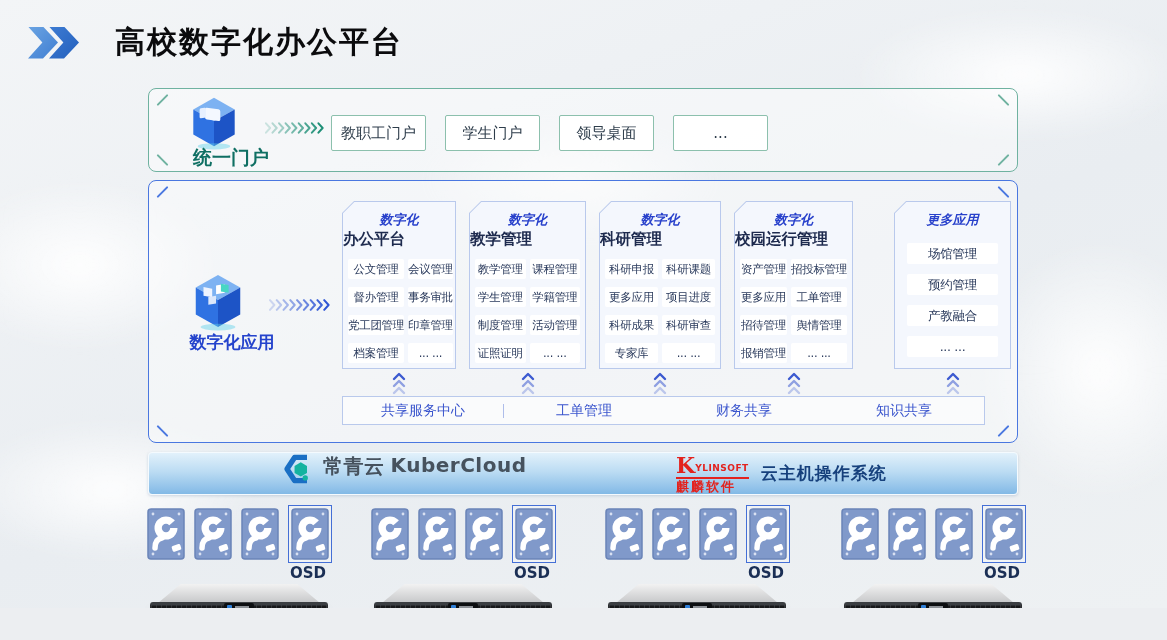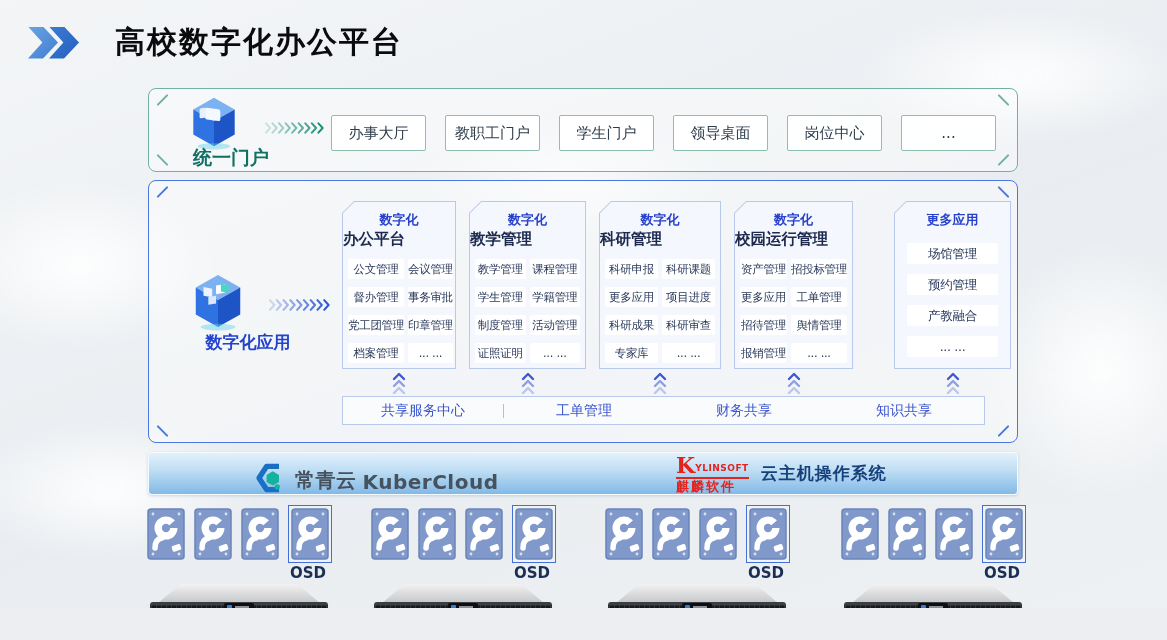--- a/index.html
+++ b/index.html
@@ -21,57 +21,57 @@
   
   .panel { position:absolute; border-radius:8px; background:rgba(255,255,255,.42); }
   .tick { position:absolute; height:2px; border-radius:1px; }
 
   
   .portal { left:148px; top:88px; width:870px; height:84px; border:1.5px solid #6fb2a0; }
   .portal .tick { background:#6fb2a0; width:15px; }
   .cube { position:absolute; }
   .brand-label { position:absolute; font-weight:bold; white-space:nowrap; }
   .portal-label { left:22px; top:56px; width:120px; text-align:center; font-size:19px; color:#0f6f63; }
-  .apps-label { left:34px; top:150px; width:130px; text-align:center; font-size:17px; color:#2443cc; }
+  .apps-label { left:18px; top:150px; width:130px; text-align:center; font-size:17px; color:#2443cc; }
   .flow-arrows { position:absolute; }
   .portal-btns { position:absolute; left:182px; top:26px; display:flex; gap:19px; }
   .pbtn { width:95px; height:36px; display:flex; align-items:center; justify-content:center;
           background:rgba(255,255,255,.92); border:1px solid #8cc0ad; border-radius:2px;
           font-size:15px; color:#2e3d4b; }
 
   
   .apps { left:148px; top:180px; width:870px; height:263px; border:1.5px solid #4a77e0; }
   .apps .tick { background:#4a77e0; width:15px; }
   .cols { position:absolute; left:193px; top:20px; display:flex; gap:13px; }
   .colw0 { width:114px; } .colw1 { width:117px; } .colw2 { width:122px; } .colw3 { width:119px; } .colw4 { width:117px;margin-left:28px; }
   .card-b { background:#b9c9ec; clip-path:polygon(12px 0,100% 0,100% 100%,0 100%,0 12px); padding:1px; height:168px; }
   .card { background:rgba(252,253,255,.88); clip-path:polygon(11.3px 0,100% 0,100% 100%,0 100%,0 11.3px);
           height:100%; display:flex; flex-direction:column; }
-  .card-tag { text-align:center; margin-top:9px; font-size:13px; font-weight:bold; color:#2841cb; height:16px; }
+  .card-tag { text-align:center; margin-top:9px; font-size:13px; font-weight:bold; color:#2841cb; height:16px;font-style:italic; }
   .card-title { text-align:left; margin-top:2px; font-size:15.5px; font-weight:bold; color:#1d2a4e; white-space:nowrap; }
   .chips { display:grid; grid-template-columns:1fr 1fr; gap:8px 4px; padding:9px 5px 6px; }
   .chips.single { grid-template-columns:1fr; padding:16px 12px 6px; gap:10px; }
   .chip { background:#ffffff; height:20px; line-height:20px; text-align:center; font-size:11.5px;
           letter-spacing:-.3px; color:#2a3a5c; white-space:nowrap; border-radius:2px; }
   .chips.single .chip { height:21px; line-height:21px; font-size:12.5px; }
 
   .chevups { position:absolute; left:193px; top:190px; display:flex; gap:13px; }
   .chevups > div { display:flex; justify-content:center; }
 
   .shared-bar { position:absolute; left:193px; top:215px; width:643px; height:29px;
                 background:rgba(255,255,255,.6); border:1px solid #b9c9ec;
                 display:flex; align-items:center; }
   .shared-cell { flex:1; text-align:center; font-size:14px; font-weight:normal; color:#3a55cd; }
   .shared-div { width:1px; height:14px; background:#aebdea; }
 
   
   .platform { position:absolute; left:148px; top:452px; width:870px; height:43px; border-radius:4px;
               background:linear-gradient(180deg,#e2f1fb 0%,#bcdcf3 45%,#82b9e6 100%);
               border:1px solid #f4fafe; box-shadow:0 1px 3px rgba(120,150,180,.35); }
-  .kc-group { position:absolute; left:106px; top:0; height:100%; display:flex; align-items:flex-end; gap:8px; }
+  .kc-group { position:absolute; left:134px; top:0; height:100%; display:flex; align-items:flex-start; gap:8px; }
   .kc-text { font-size:20px; font-weight:600; color:#46525e; letter-spacing:.5px; }
   .kylin-group { position:absolute; left:527px; top:0; height:100%; display:flex; align-items:center; gap:12px; }
   .kylin-logo { line-height:1; }
   .kylin-top { display:flex; align-items:flex-end; border-bottom:2px solid #e3231e; padding-bottom:1px; }
   .kylin-k { font-size:22px; font-weight:900; color:#e3231e; font-family:"DejaVu Serif",serif; }
   .kylin-rest { font-size:9px; font-weight:bold; color:#e3231e; letter-spacing:.5px; margin-bottom:3px; }
   .kylin-cn { font-size:13px; font-weight:bold; color:#e3231e; letter-spacing:2px; margin-top:1px; }
   .os-label { font-size:17px; font-weight:bold; color:#16407c; letter-spacing:1px; }
 
   
@@ -201,25 +201,23 @@
     <span class="tick" style="left:6px;bottom:10px;transform:rotate(45deg);"></span>
     <span class="tick" style="right:6px;bottom:10px;transform:rotate(-45deg);"></span>
     <svg class="cube" style="left:38px;top:5px;width:54px;height:56px;">
         <use href="#cube"></use>
       </svg>
     <div class="brand-label portal-label">统一门户</div>
     <svg class="flow-arrows" style="left:116px;top:33px;width:60px;height:12px;">
         <use href="#arrows-g"></use>
       </svg>
     <div class="portal-btns">
-      <div class="pbtn">办事大厅</div>
       <div class="pbtn">教职工门户</div>
       <div class="pbtn">学生门户</div>
       <div class="pbtn">领导桌面</div>
-      <div class="pbtn">岗位中心</div>
       <div class="pbtn">...</div>
     </div>
   </div>
 
   <div class="panel apps">
     <span class="tick" style="left:6px;top:10px;transform:rotate(-45deg);"></span>
     <span class="tick" style="right:6px;top:10px;transform:rotate(45deg);"></span>
     <span class="tick" style="left:6px;bottom:10px;transform:rotate(45deg);"></span>
     <span class="tick" style="right:6px;bottom:10px;transform:rotate(-45deg);"></span>
     <svg class="cube" style="left:40px;top:90px;width:58px;height:60px;">

